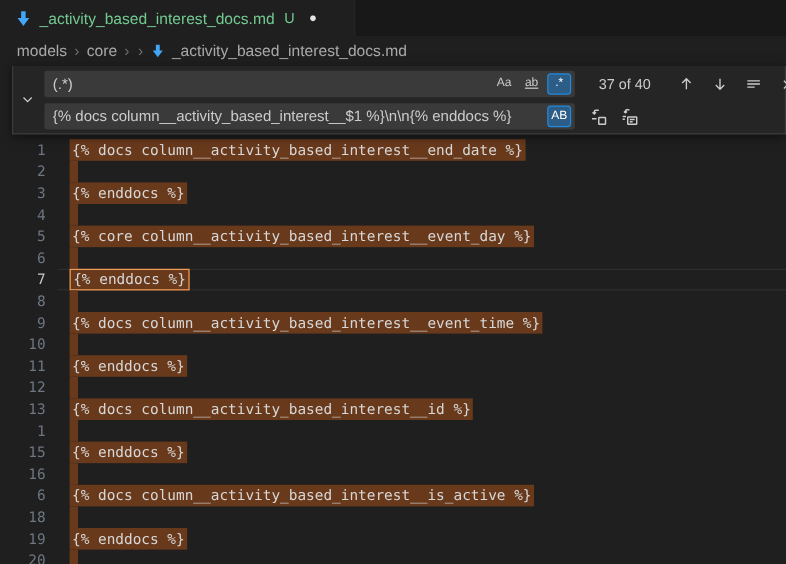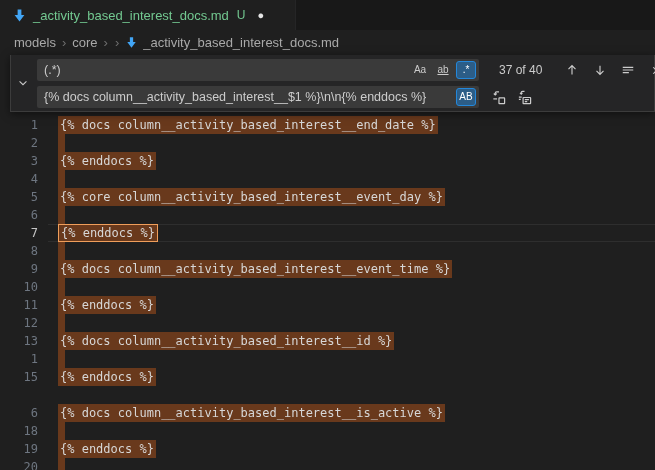--- a/index.html
+++ b/index.html
@@ -160,20 +160,24 @@
       <span class="code match">{% docs column__activity_based_interest__id %}</span>
     </div>
   <div class="row" style="top:295px">
       <span class="ln">1</span>
       <span class="code match sliver"></span>
     </div>
   <div class="row" style="top:313px">
       <span class="ln">15</span>
       <span class="code match">{% enddocs %}</span>
     </div>
+  <div class="row" style="top:331px">
+      <span class="ln">16</span>
+      <span class="code match sliver"></span>
+    </div>
   <div class="row" style="top:349px">
       <span class="ln">6</span>
       <span class="code match">{% docs column__activity_based_interest__is_active %}</span>
     </div>
   <div class="row" style="top:367px">
       <span class="ln">18</span>
       <span class="code match sliver"></span>
     </div>
   <div class="row" style="top:385px">
       <span class="ln">19</span>

